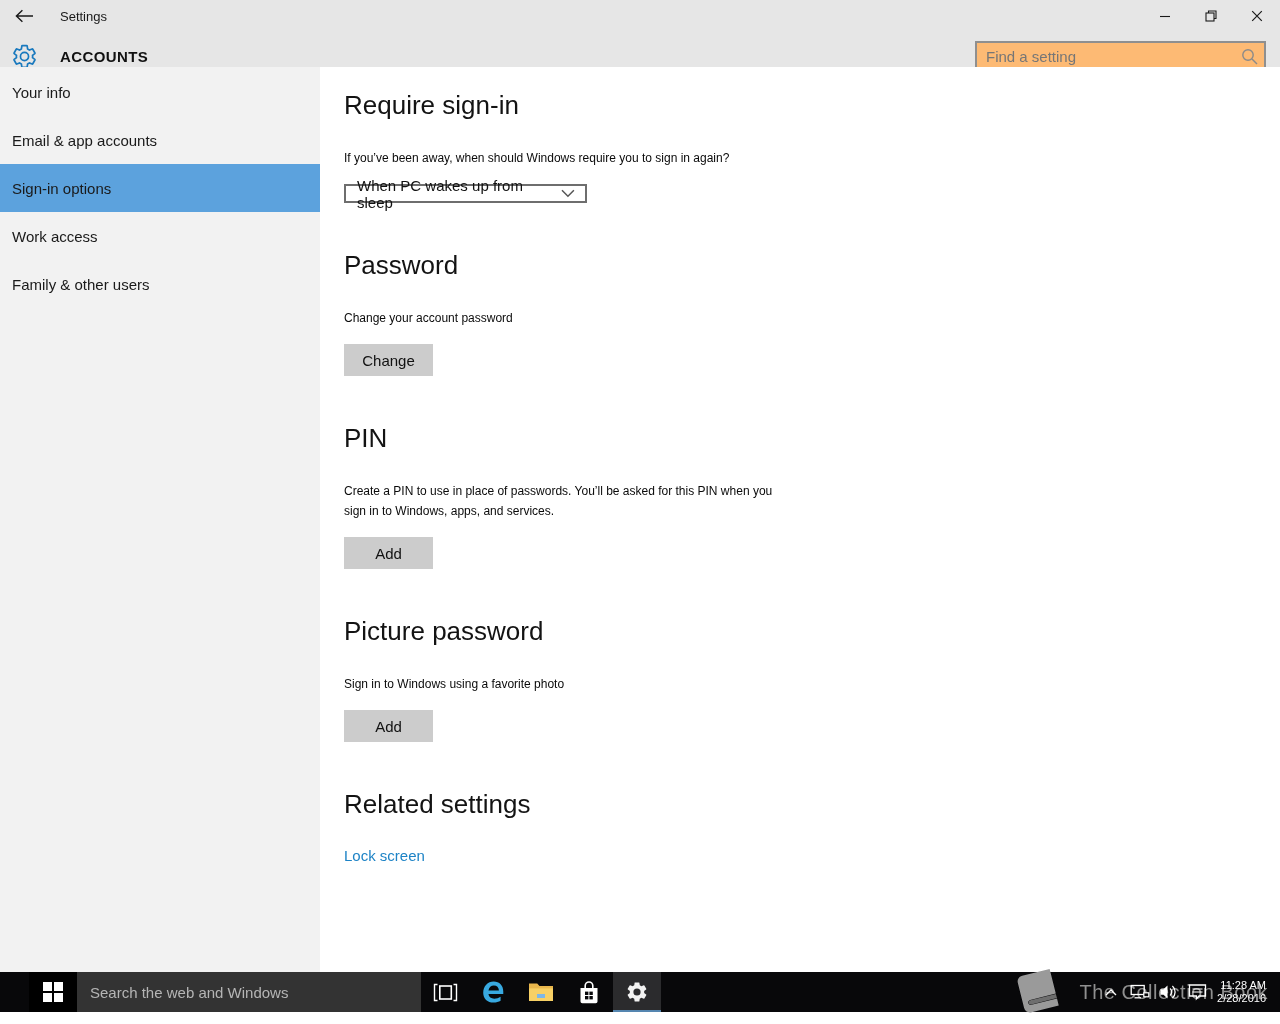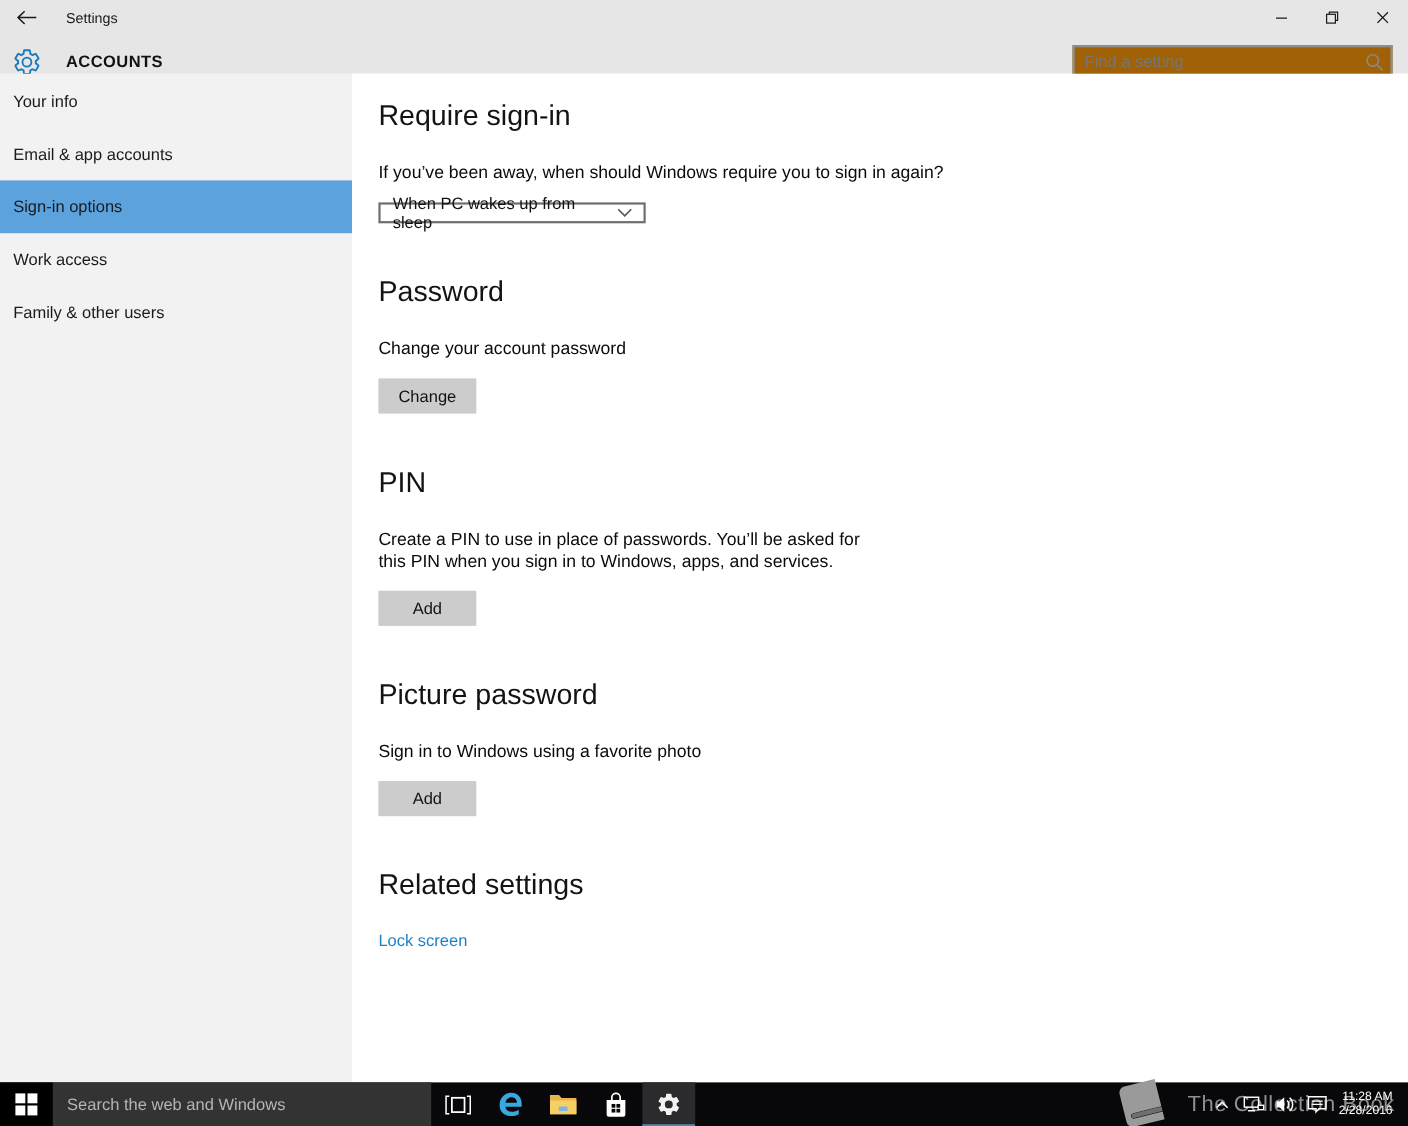--- a/index.html
+++ b/index.html
@@ -13,48 +13,48 @@
   .titlebar { height:32px; display:flex; align-items:center; }
   .back-btn { width:48px; height:32px; display:flex; align-items:center; justify-content:center; cursor:pointer; }
   .tb-title { font-size:13px; color:#1a1a1a; margin-left:12px; }
   .win-controls { margin-left:auto; display:flex; }
   .win-btn { width:46px; height:32px; display:flex; align-items:center; justify-content:center; cursor:pointer; }
 
   .header-row { height:48px; display:flex; align-items:center; }
   .gear-wrap { width:48px; display:flex; justify-content:center; align-items:center; }
   .page-title { font-size:15px; font-weight:700; letter-spacing:0.4px; margin-left:12px; }
   .find-box { margin-left:auto; margin-right:14px; width:291px; height:31px; border:2px solid #8f8f8f;
-              background:#a16207; display:flex; align-items:center; }
+              background:#fdba74; display:flex; align-items:center; }
   .find-box input { flex:1; border:none; outline:none; background:transparent; font-size:15px;
                     padding:0 4px 0 9px; color:#222; font-family:inherit; }
   .find-box input::placeholder { color:#767676; }
   .find-glyph { width:30px; display:flex; justify-content:center; cursor:pointer; }
 
   
   .body-row { flex:1; display:flex; min-height:0; }
   .sidebar { width:320px; background:#f2f2f2; padding-top:1px; }
   .side-item { height:48px; display:flex; align-items:center; padding-left:12px; font-size:15px;
                color:#1a1a1a; cursor:pointer; }
   .side-item.selected { background:#5ca2dd; }
 
   .content { flex:1; background:#fff; padding:23px 40px 0 24px; }
   .sect { margin-bottom:47px; }
   .s-title { font-size:26px; font-weight:300; color:#131313; margin:0 0 27px; }
-  .desc { font-size:16px; line-height:20px; color:#0a0a0a; margin:0 0 16px; }
+  .desc { font-size:12px; line-height:20px; color:#0a0a0a; margin:0 0 16px; }
   .desc.narrow { max-width:450px; }
   .dropdown { width:243px; height:19px; border:2px solid #6e6e6e; background:#fff; display:flex;
               align-items:center; justify-content:space-between; padding:0 10px 0 11px; font-size:15px;
               cursor:pointer; }
   .btn { display:block; width:89px; height:32px; background:#cccccc; border:none; font-size:15px;
          color:#111; font-family:inherit; cursor:pointer; }
   .link { font-size:15px; color:#1d83c6; text-decoration:none; cursor:pointer; }
 
   
-  .taskbar { position:absolute; left:0; right:0; bottom:0; height:40px; background:#08080a;
-             display:flex; align-items:stretch; color:#fff; }
+  .taskbar { position:absolute; left:0; right:0; bottom:12px; height:40px; background:#08080a;
+             display:flex; align-items:stretch; color:#fff;padding-left:29px; }
   .tb-cell { width:48px; display:flex; align-items:center; justify-content:center; cursor:pointer; }
   .tb-cell.active { background:#2b2b2d; box-shadow:inset 0 -2px 0 #5586b0; }
   .tb-search { width:344px; background:#333333; display:flex; align-items:center; }
   .tb-search input { width:100%; background:transparent; border:none; outline:none; color:#c0c0c0;
                      font-size:15px; padding-left:13px; font-family:inherit; }
   .tb-search input::placeholder { color:#b5b5b5; }
   .start-logo { display:grid; grid-template-columns:9px 9px; grid-template-rows:9px 9px; gap:1.5px; }
   .start-logo span { background:#fff; }
   .tray { margin-left:auto; display:flex; align-items:center; position:relative; }
   .watermark { position:absolute; right:12px; top:0; height:40px; display:flex; align-items:center;

